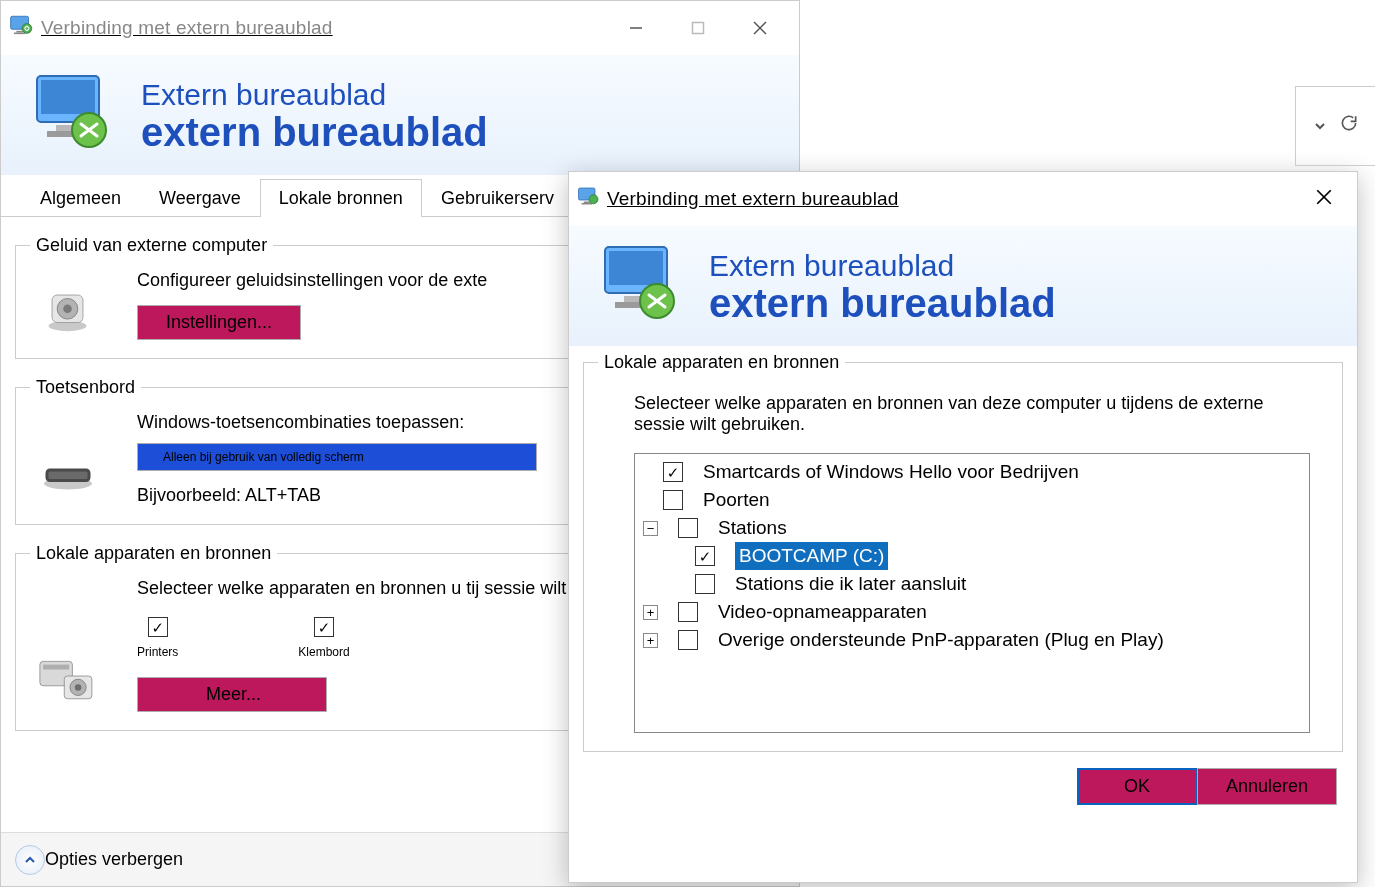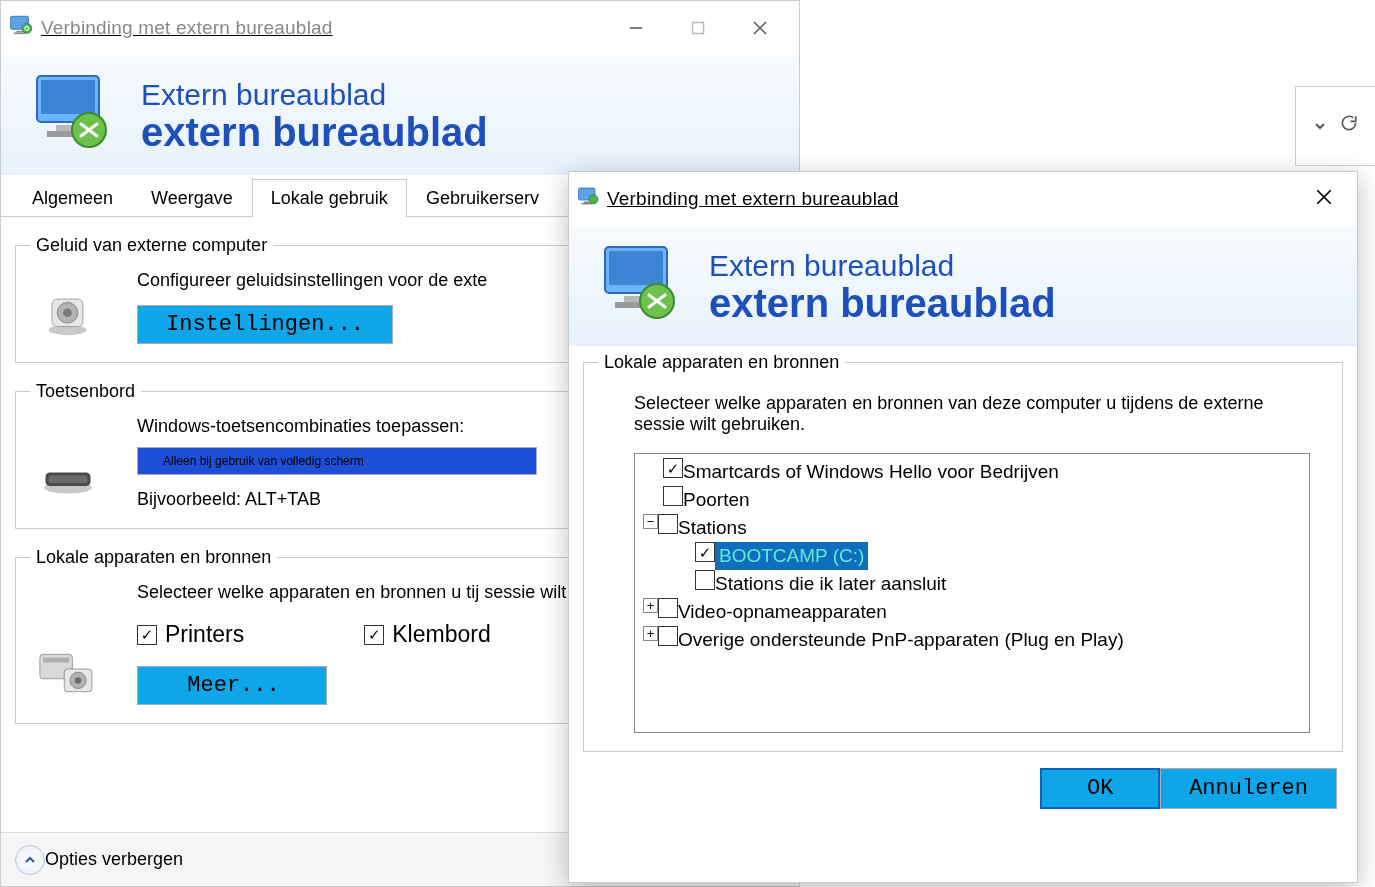--- a/index.html
+++ b/index.html
@@ -55,21 +55,21 @@
   }
   .banner .bicon { width: 90px; height: 90px; position: relative; }
   .banner .btxt .t1 { color: #1d4fbd; font-size: 30px; font-weight: 400; line-height: 1.1; }
   .banner .btxt .t2 { color: #1d4fbd; font-size: 40px; font-weight: 700; line-height: 1.05; }
 
   
   .tabstrip {
     display: flex;
     background: #fff;
     border-bottom: 1px solid #ccc;
-    padding-left: 12px;
+    padding-left: 20px;
     height: 42px;
     align-items: flex-end;
   }
   .tab {
     padding: 8px 18px;
     border: 1px solid transparent;
     border-bottom: none;
     color: #000;
     font-size: 18px;
     position: relative;
@@ -86,36 +86,36 @@
     border: 1px solid #ccc;
     margin: 18px 14px 0 14px;
     padding: 14px 14px 18px 14px;
   }
   legend { padding: 0 6px; font-size: 18px; }
 
   .section-row { display: flex; gap: 32px; align-items: flex-end; }
   .section-icon { width: 75px; height: 60px; display: flex; align-items: center; justify-content: center; }
 
   button.win {
-    background: #0ea5e9;
+    background: #be185d;
     border: 1px solid #adadad;
     padding: 6px 28px;
-    font-size: 22px;
-    font-family: Liberation Mono, monospace;
+    font-size: 18px;
+    font-family: Liberation Sans, sans-serif;
   }
   select.win, .select-like {
     background: #1d4ed8;
     border: 1px solid #adadad;
     padding: 6px 25px;
     font-size: 12px;
     font-family: inherit;
     width: 400px;
   }
 
-  .chk { display: inline-flex; align-items: center; gap: 8px; font-size: 23px; }
+  .chk { display: inline-flex; align-items: center; gap: 8px; font-size: 12px; flex-direction: column; }
   .chkbox {
     width: 20px; height: 20px; border: 1px solid #333;
     display: inline-flex; align-items: center; justify-content: center;
     background: #fff;
   }
   .chkbox.checked::after { content: "✓"; font-size: 15px; line-height: 1; }
 
   .bottom-bar {
     position: absolute;
     left: 0; right: 0; bottom: 0;
@@ -138,27 +138,27 @@
   .dialog .close-x { width: 50px; text-align: center; font-size: 22px; }
   .dialog fieldset { margin-top: 6px; }
 
   .treebox {
     border: 1px solid #888;
     height: 280px;
     padding: 4px 8px;
     overflow: hidden;
     font-size: 19px;
   }
-  .tree-row { display: flex; gap: 0; line-height: 28px; }
+  .tree-row { display: flex; align-items: center; gap: 20px; line-height: 28px; }
   .tree-toggle {
     width: 15px; height: 15px; border: 1px solid #888;
     display: inline-flex; align-items: center; justify-content: center;
     font-size: 13px; line-height: 1; background: #fff;
   }
-  .tree-label.selected { background: #106ebe; color: #5eead4; padding: 0 4px; }
+  .tree-label.selected { background: #106ebe; color: #ffffff; padding: 0 4px; }
   .indent1 { margin-left: 20px; }
   .indent2 { margin-left: 52px; }
 
   .dlg-buttons {
     display: flex; justify-content: flex-end; 
     padding: 16px 20px 20px 20px;
   }
   .dlg-buttons button.win { min-width: 120px; }
   .dlg-buttons button.primary { border: 2px solid #0a64bf; }
 
@@ -218,21 +218,21 @@
     </div>
     <div class="btxt">
       <div class="t1">Extern bureaublad</div>
       <div class="t2">extern bureaublad</div>
     </div>
   </div>
 
   <div class="tabstrip">
     <div class="tab">Algemeen</div>
     <div class="tab">Weergave</div>
-    <div class="tab active">Lokale gebruik</div>
+    <div class="tab active">Lokale bronnen</div>
     <div class="tab">Gebruikerserv</div>
   </div>
 
   <fieldset>
     <legend>Geluid van externe computer</legend>
     <div class="section-row">
       <div class="section-icon">
         <svg width="55" height="55" viewBox="0 0 64 64">
           <ellipse cx="32" cy="50" rx="22" ry="6" fill="#c9c9c9"></ellipse>
           <rect x="14" y="14" width="36" height="32" rx="6" fill="#e6e6e6" stroke="#9a9a9a"></rect>

